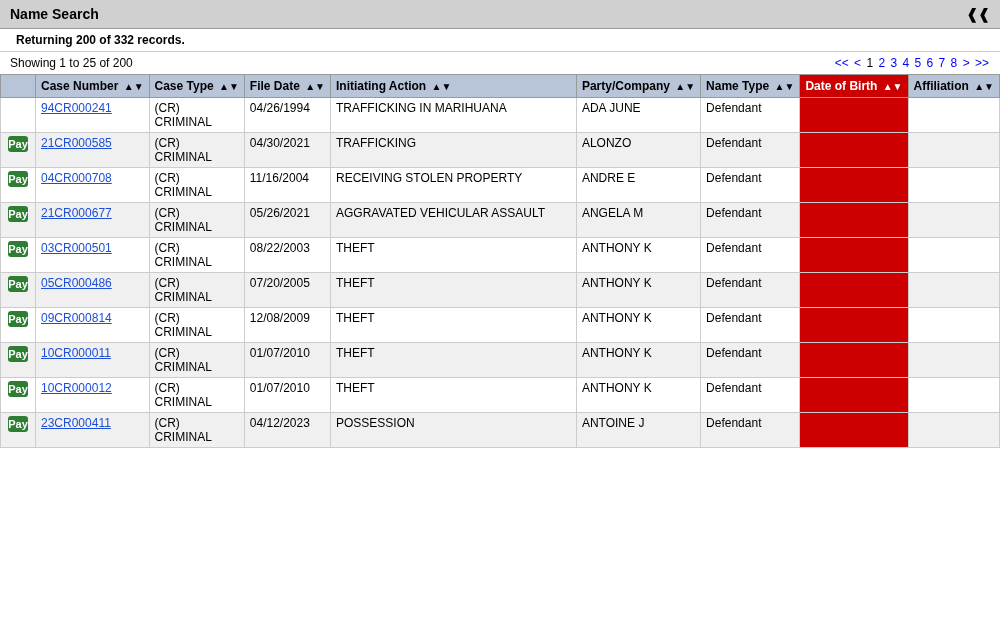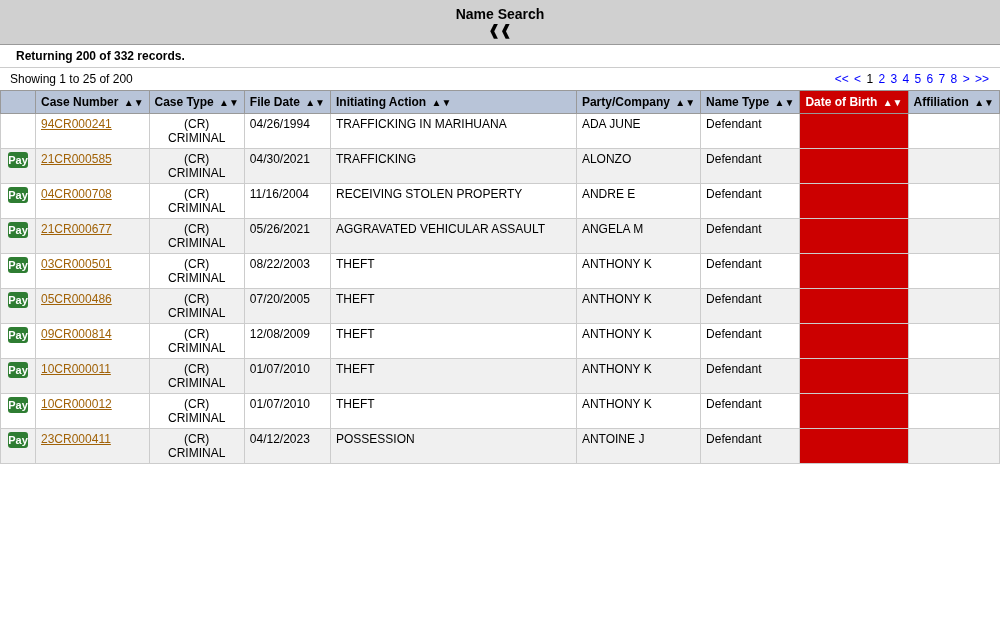--- a/index.html
+++ b/index.html
@@ -7,21 +7,20 @@
 
     #title-bar {
       background: #d0d0d0;
       padding: 6px 10px;
       font-size: 14px;
       font-weight: bold;
       display: flex;
       justify-content: space-between;
       align-items: center;
       border-bottom: 1px solid #999;
-      flex-direction: column;
     }
 
     #summary-bar {
       padding: 4px 16px;
       font-weight: bold;
       font-size: 12px;
       border-bottom: 1px solid #ccc;
     }
 
     #pagination-top {
@@ -81,28 +80,28 @@
       color: white;
       border: none;
       padding: 2px 0;
       font-size: 11px;
       font-weight: bold;
       cursor: pointer;
       border-radius: 3px;
     }
 
     .case-link {
-      color: #a16207;
+      color: #1d4ed8;
       text-decoration: underline;
       cursor: pointer;
     }
 
     .col-action { width: 40px; text-align: center; }
     .col-case-num { width: 105px; }
-    .col-case-type { width: 80px; text-align: center; }
+    .col-case-type { width: 80px; }
     .col-file-date { width: 80px; }
     .col-initiating { width: 380px; }
     .col-party { width: 100px; }
     .col-party-type { width: 80px; }
     .col-dob { background: #cc0000 !important; width: 75px; }
     .col-affiliation { width: 70px; }
 
     .dob-cell {
       background: #cc0000 !important;
     }

